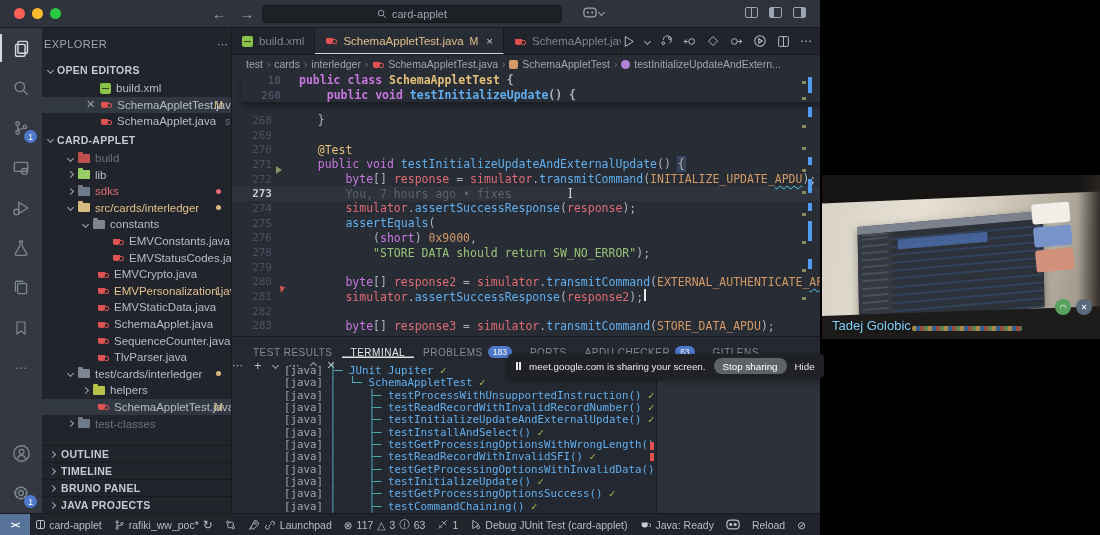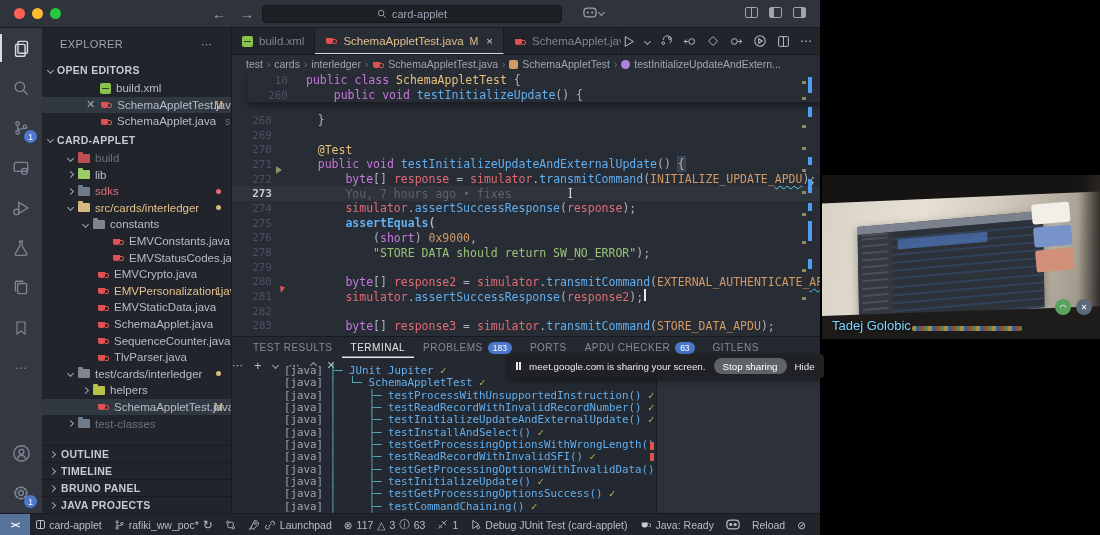--- a/index.html
+++ b/index.html
@@ -26,21 +26,21 @@
   .activitybar{position:absolute;left:0;top:28px;width:42px;height:485px;background:#333842;display:flex;flex-direction:column;align-items:center;}
   .ab-icon{width:42px;height:40px;display:flex;align-items:center;justify-content:center;color:#7d8590;position:relative;cursor:pointer;}
   .ab-icon.active{color:#d7dae0;}
   .ab-icon.active::before{content:"";position:absolute;left:0;top:6px;bottom:6px;width:2px;background:#d7dae0;}
   .ab-badge{position:absolute;right:5px;bottom:5px;min-width:13px;height:13px;border-radius:7px;background:#4d78cc;color:#fff;font-size:8.5px;display:flex;align-items:center;justify-content:center;padding:0 2px;}
   .ab-bottom{margin-top:auto;}
   .ab-icon svg{stroke:currentColor;fill:none;stroke-width:1.2;}
 
   
   .sidebar{position:absolute;left:42px;top:28px;width:190px;height:485px;background:#21252b;border-right:1px solid #181a1f;overflow:hidden;}
-  .sb-header{height:32px;display:flex;align-items:center;padding:0 18px;color:#9da5b4;font-size:11px;letter-spacing:.4px;}
+  .sb-header{height:32px;display:flex;align-items:center;padding:0 2px;color:#9da5b4;font-size:11px;letter-spacing:.4px;}
   .sb-header .more{margin-left:auto;letter-spacing:1px;color:#9da5b4;}
   .sec-title{height:20px;display:flex;align-items:center;gap:4px;font-size:10.5px;font-weight:700;color:#c5cad3;padding-left:6px;letter-spacing:.3px;}
   .row{height:16.6px;display:flex;align-items:center;gap:5px;font-size:11.5px;color:#b6bdc9;white-space:nowrap;position:relative;cursor:pointer;}
   .row.sel{background:#323842;}
   .row .meta{color:#6b7380;font-size:10.5px;margin-left:4px;}
   .row .mod{color:#e2c08d;font-size:10.5px;position:absolute;right:8px;}
   .row .dot{width:5px;height:5px;border-radius:50%;position:absolute;right:10px;}
   .row .nbadge{color:#e2c08d;font-size:10.5px;position:absolute;right:10px;}
   .row .x{color:#9da5b4;font-size:11px;width:10px;}
   .chev{width:5px;height:5px;border-right:1.4px solid #9da5b4;border-bottom:1.4px solid #9da5b4;display:inline-block;flex:none;}
@@ -70,21 +70,21 @@
   .ed-actions svg{stroke:currentColor;fill:none;stroke-width:1.2;}
   .breadcrumbs{position:absolute;left:232px;top:55px;width:588px;height:18px;background:#282c34;display:flex;align-items:center;gap:4px;padding-left:14px;font-size:10.5px;color:#9da5b4;white-space:nowrap;overflow:hidden;}
   .bc-sep{color:#6b7380;font-size:10px;}
   .bc{display:flex;align-items:center;gap:4px;cursor:pointer;}
   .sym{width:9px;height:9px;border-radius:2px;display:inline-block;}
   .sym.cls{background:#d19a66;}
   .sym.mth{background:#b180d7;border-radius:50%;}
 
   
   .code{position:absolute;left:232px;top:73px;width:588px;height:263px;background:#282c34;font-family:"DejaVu Sans Mono",monospace;font-size:11.5px;overflow:hidden;}
-  .sticky{position:absolute;left:16px;top:0;width:100%;background:#282c34;box-shadow:0 4px 6px rgba(0,0,0,.35);z-index:3;}
+  .sticky{position:absolute;left:9px;top:0;width:100%;background:#282c34;box-shadow:0 4px 6px rgba(0,0,0,.35);z-index:3;font-weight:bold;}
   .cl{height:14.7px;display:flex;align-items:center;white-space:pre;position:relative;}
   .cl .gut{width:40px;flex:none;text-align:right;color:#495162;font-size:11px;padding-right:0;}
   .cl .gap{width:18px;flex:none;position:relative;}
   .cl.cur .gut{color:#c8ccd4;font-weight:700;}
   .cl.cur{background:rgba(255,255,255,.035);}
   .lines{position:absolute;left:0;top:40px;width:100%;}
   .tk-k{color:#c678dd;} .tk-f{color:#61afef;} .tk-v{color:#e06c75;} .tk-c{color:#d19a66;}
   .tk-s{color:#98c379;} .tk-n{color:#d19a66;} .tk-a{color:#e5c07b;} .tk-t{color:#e5c07b;}
   .tk-p{color:#abb2bf;} .tk-g{color:#5c6370;} 
   .tk-q{color:#d19a66;text-decoration:underline wavy #4ec9f0 1px;text-underline-offset:2px;}
@@ -92,21 +92,21 @@
   .runmark{position:absolute;left:4px;top:2px;width:0;height:0;border-left:6px solid #899066;border-top:4.5px solid transparent;border-bottom:4.5px solid transparent;}
   .redmark{position:absolute;left:8px;top:4px;width:5px;height:7px;background:#e05252;clip-path:polygon(0 0,100% 20%,20% 100%);}
   .caret{width:1.5px;height:12px;background:#e8e8e8;display:inline-block;margin-left:1px;}
   .ibeam{position:absolute;left:336px;top:1px;color:#d8d8d8;font-size:12px;font-family:"DejaVu Serif",serif;}
   .ruler{position:absolute;right:6px;top:0;bottom:0;width:12px;z-index:4;}
   .rm{position:absolute;width:4px;height:3px;}
 
   
   .panel{position:absolute;left:232px;top:336px;width:588px;height:177px;background:#242830;border-top:1px solid #181a1f;}
   .panel-tabs{height:21px;display:flex;align-items:center;gap:0;padding-left:12px;background:#242830;}
-  .ptab{display:flex;align-items:center;gap:5px;padding:0 9px;font-size:10px;letter-spacing:.5px;color:#848b98;height:100%;cursor:pointer;}
+  .ptab{display:flex;align-items:flex-end;gap:5px;padding:0 9px;font-size:10px;letter-spacing:.5px;color:#848b98;height:100%;cursor:pointer;}
   .ptab.active{color:#e6e6e6;box-shadow:inset 0 -1.5px 0 #e6e6e6;}
   .pbadge{background:#4d78cc;color:#fff;border-radius:8px;font-size:8.5px;padding:1px 5px;letter-spacing:0;}
   .panel-actions{margin-left:auto;display:flex;gap:11px;color:#b6bdc9;font-size:11px;padding-right:10px;align-items:center;}
   .term{position:absolute;left:0;top:21px;width:424px;bottom:0;font-family:"DejaVu Sans Mono",monospace;font-size:10.8px;line-height:12.35px;padding:7px 0 0 52px;white-space:pre;overflow:hidden;}
   .tpre{color:#9da5b4;} .ttree{color:#56b6c2;} .tname{color:#61afef;} .tok{color:#b5bd4f;}
   .term-div{position:absolute;left:424px;top:21px;bottom:0;width:1px;background:#181a1f;}
   .term-right{position:absolute;left:425px;top:21px;right:0;bottom:0;background:#2c313a;}
   .tr-item{display:flex;align-items:center;gap:7px;padding:8px 0 0 14px;color:#d7dae0;font-size:11.5px;}
   .ic-term{width:13px;height:11px;border:1px solid #c5cad3;border-radius:2px;position:relative;flex:none;}
   .ic-term::before{content:"❯";position:absolute;left:1px;top:-1px;font-size:6px;color:#c5cad3;}
@@ -482,21 +482,21 @@
           <div class="cl"><span class="gut">260</span><span class="gap"></span><span style="white-space: pre;"><span class="tk-p">    </span><span class="tk-k">public</span><span class="tk-p"> </span><span class="tk-k">void</span><span class="tk-p"> </span><span class="tk-f">testInitializeUpdate</span><span class="tk-p">() {</span></span></div>
         </div>
       <div class="lines" id="code-lines">
           <div class="cl"><span class="gut">268</span><span class="gap"></span><span style="white-space: pre;"><span class="tk-p">    }</span></span></div>
           <div class="cl"><span class="gut">269</span><span class="gap"></span><span style="white-space: pre;"></span></div>
           <div class="cl"><span class="gut">270</span><span class="gap"></span><span style="white-space: pre;"><span class="tk-p">    </span><span class="tk-a">@Test</span></span></div>
           <div class="cl"><span class="gut">271</span><span class="gap"><span class="runmark"></span></span><span style="white-space: pre;"><span class="tk-p">    </span><span class="tk-k">public</span><span class="tk-p"> </span><span class="tk-k">void</span><span class="tk-p"> </span><span class="tk-f">testInitializeUpdateAndExternalUpdate</span><span class="tk-p">() </span><span class="tk-b">{</span></span></div>
           <div class="cl"><span class="gut">272</span><span class="gap"></span><span style="white-space: pre;"><span class="tk-p">        </span><span class="tk-k">byte</span><span class="tk-p">[] </span><span class="tk-v">response</span><span class="tk-p"> = </span><span class="tk-v">simulator</span><span class="tk-p">.</span><span class="tk-f">transmitCommand</span><span class="tk-p">(</span><span class="tk-c">INITIALIZE_UPDATE_</span><span class="tk-q">APDU</span><span class="tk-p">);</span></span></div>
           <div class="cl cur"><span class="gut">273</span><span class="gap"></span><span style="white-space: pre;"><span class="tk-g">        You, 7 hours ago • fixes</span></span><span class="ibeam">I</span></div>
           <div class="cl"><span class="gut">274</span><span class="gap"></span><span style="white-space: pre; text-align: right;"><span class="tk-p">        </span><span class="tk-v">simulator</span><span class="tk-p">.</span><span class="tk-f">assertSuccessResponse</span><span class="tk-p">(</span><span class="tk-v">response</span><span class="tk-p">);</span></span></div>
-          <div class="cl"><span class="gut">275</span><span class="gap"></span><span style="white-space: pre; font-weight: bold;"><span class="tk-p">        </span><span class="tk-f">assertEquals</span><span class="tk-p">(</span></span></div>
+          <div class="cl"><span class="gut">275</span><span class="gap"></span><span style="white-space: pre;"><span class="tk-p">        </span><span class="tk-f">assertEquals</span><span class="tk-p">(</span></span></div>
           <div class="cl"><span class="gut">276</span><span class="gap"></span><span style="white-space: pre;"><span class="tk-p">            (</span><span class="tk-k">short</span><span class="tk-p">) </span><span class="tk-n">0x9000</span><span class="tk-p">,</span></span></div>
           <div class="cl"><span class="gut">278</span><span class="gap"></span><span style="white-space: pre;"><span class="tk-p">            </span><span class="tk-s">"STORE DATA should return SW_NO_ERROR"</span><span class="tk-p">);</span></span></div>
           <div class="cl"><span class="gut">279</span><span class="gap"></span><span style="white-space: pre;"></span></div>
           <div class="cl"><span class="gut">280</span><span class="gap"><span class="redmark"></span></span><span style="white-space: pre;"><span class="tk-p">        </span><span class="tk-k">byte</span><span class="tk-p">[] </span><span class="tk-v">response2</span><span class="tk-p"> = </span><span class="tk-v">simulator</span><span class="tk-p">.</span><span class="tk-f">transmitCommand</span><span class="tk-p">(</span><span class="tk-c">EXTERNAL_AUTHENTICATE_</span><span class="tk-q">APDU</span></span></div>
           <div class="cl"><span class="gut">281</span><span class="gap"></span><span style="white-space: pre;"><span class="tk-p">        </span><span class="tk-v">simulator</span><span class="tk-p">.</span><span class="tk-f">assertSuccessResponse</span><span class="tk-p">(</span><span class="tk-v">response2</span><span class="tk-p">);</span><span class="caret"></span></span></div>
           <div class="cl"><span class="gut">282</span><span class="gap"></span><span style="white-space: pre;"></span></div>
           <div class="cl"><span class="gut">283</span><span class="gap"></span><span style="white-space: pre;"><span class="tk-p">        </span><span class="tk-k">byte</span><span class="tk-p">[] </span><span class="tk-v">response3</span><span class="tk-p"> = </span><span class="tk-v">simulator</span><span class="tk-p">.</span><span class="tk-f">transmitCommand</span><span class="tk-p">(</span><span class="tk-c">STORE_DATA_APDU</span><span class="tk-p">);</span></span></div>
         </div>
       <div class="ruler">
         <span class="rm" style="background:#8a8a5c;left:0;top:8px"></span>

